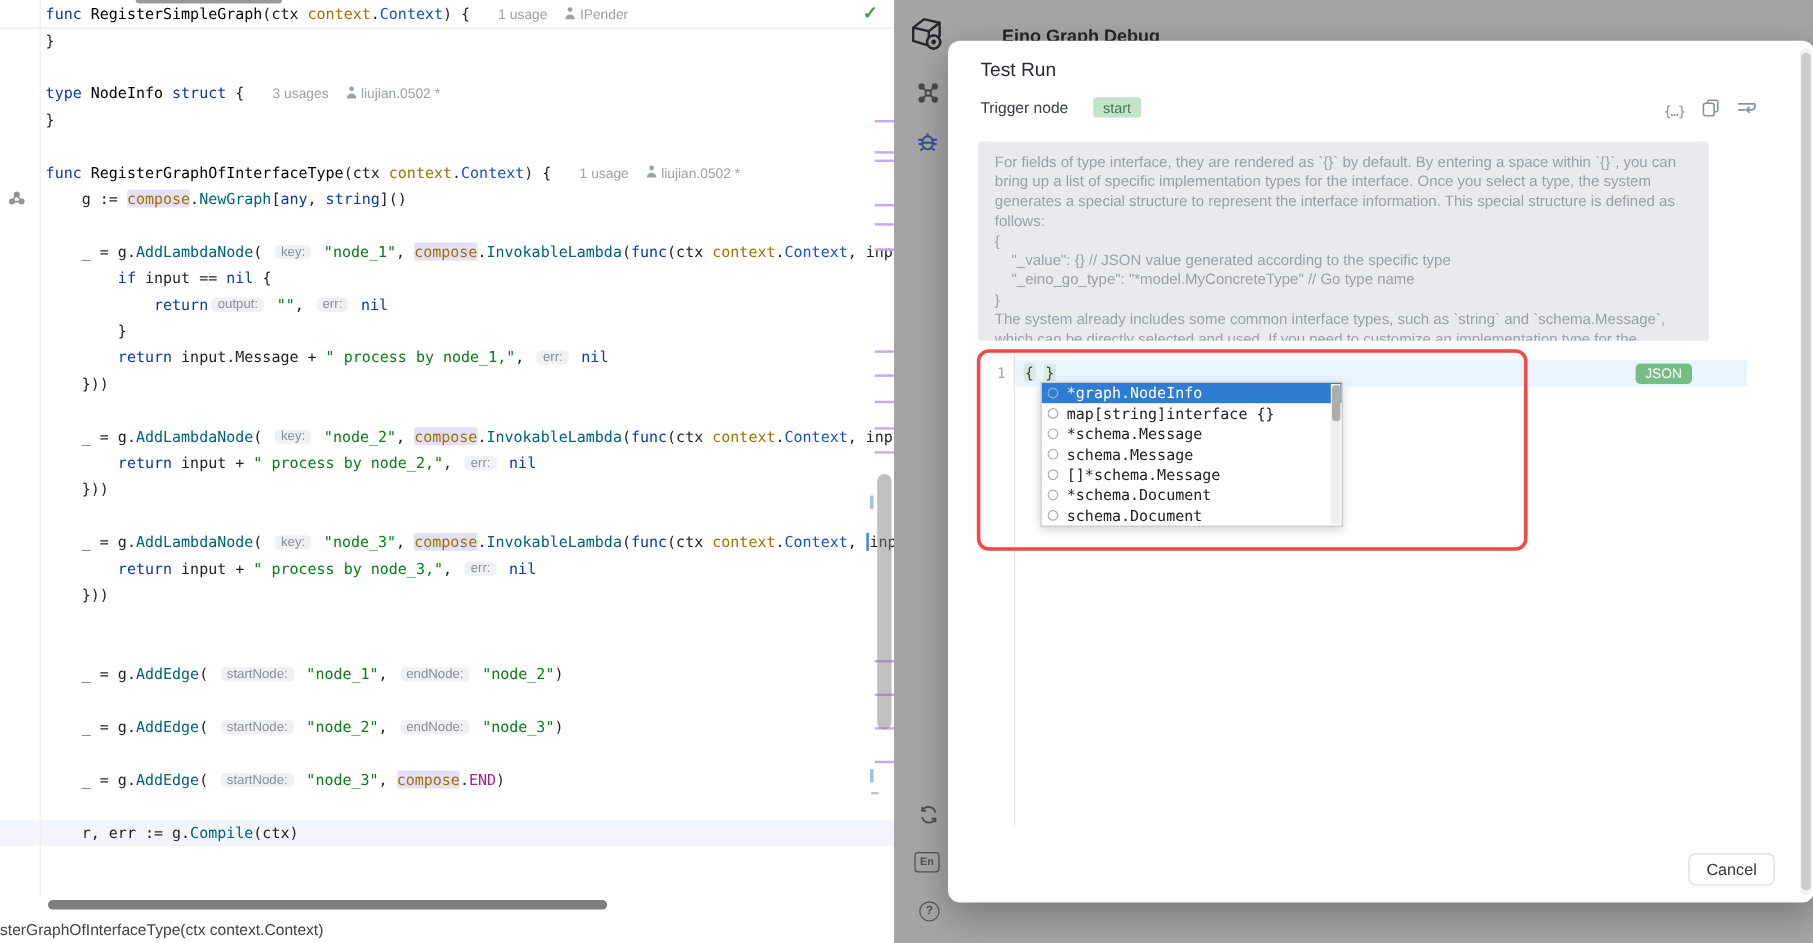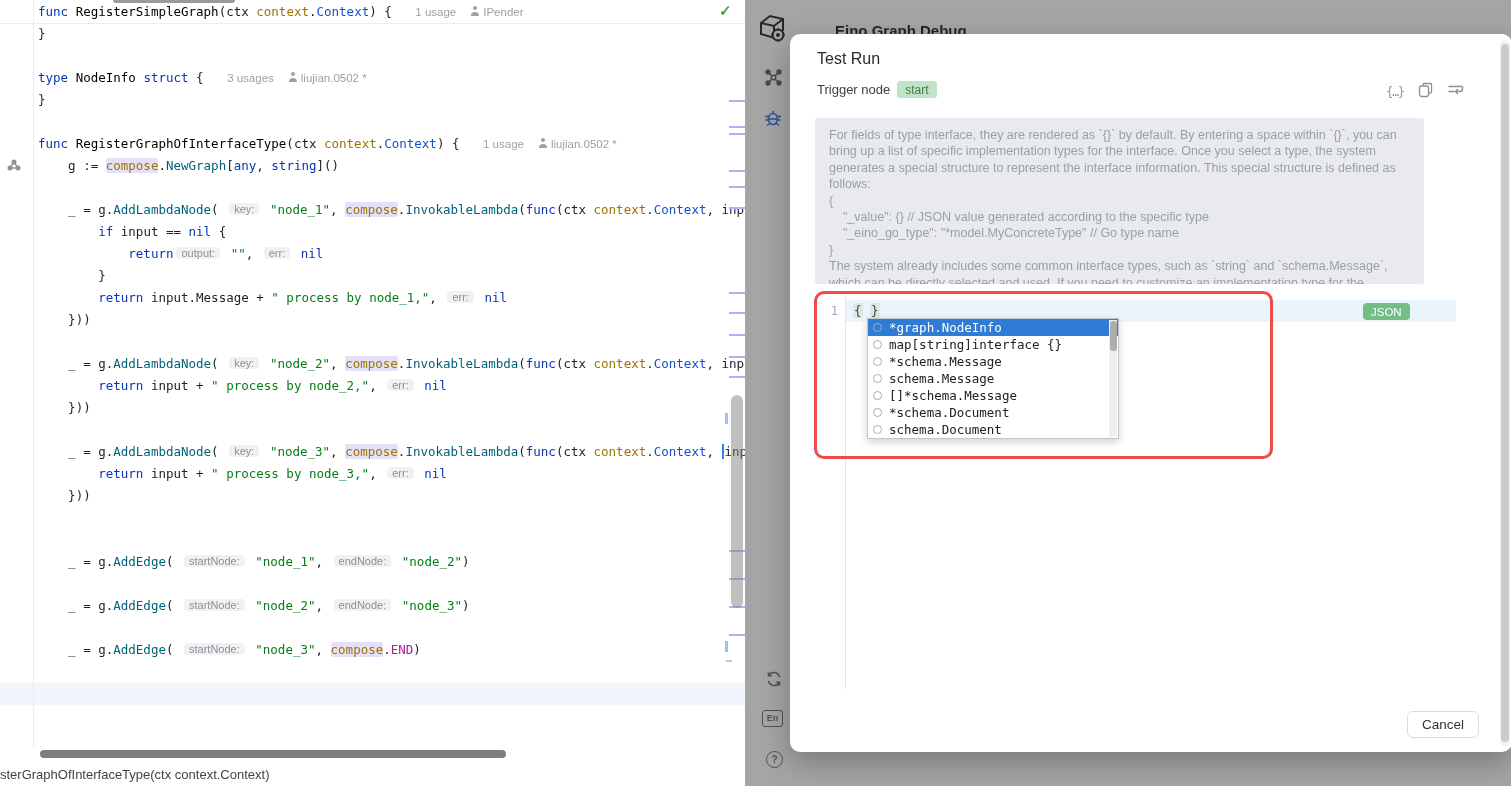--- a/index.html
+++ b/index.html
@@ -52,21 +52,21 @@
   .rem-outer{position:absolute;left:727px;top:358px;width:60px;height:47px;border:1.5px solid #3D5BD3;border-radius:9px;}
   .rem-inner{position:absolute;left:737px;top:366px;width:44px;height:31px;border:1.5px solid #B9BEC8;border-radius:6px;background:#F4F5F7;}
   .rem-line{position:absolute;left:725px;top:424px;width:45px;height:2px;background:#3D5BD3;}
   .rem-btn{position:absolute;left:726px;top:437px;width:45px;height:30px;background:#2564D8;border-radius:6px;
            color:#fff;font-size:13.5px;line-height:30px;padding-left:9px;box-sizing:border-box;}
   .dim{position:absolute;inset:0;background:rgba(40,40,40,.42);}
   
   .modal{position:absolute;left:790px;top:34px;width:722px;height:718px;background:#fff;border-radius:10px;
          box-shadow:0 10px 30px rgba(0,0,0,.28);z-index:20;overflow:hidden;}
   .m-title{position:absolute;left:27px;top:16px;font-size:16px;font-weight:500;color:#272B33;}
-  .m-trigger{position:absolute;left:27px;top:47px;display:flex;align-items:center;gap:7px;}
+  .m-trigger{position:absolute;left:27px;top:47px;display:flex;align-items:center;gap:21px;}
   .m-trigger-label{font-size:13px;color:#3A4046;}
   .m-badge{background:#C1E4C8;color:#44794E;font-size:12px;padding:1.5px 8px;border-radius:3px;}
   .m-hdr-icons{position:absolute;right:48px;top:48px;display:flex;align-items:center;gap:14px;color:#8A919E;}
   .braces-ico{font-family:"DejaVu Sans Mono",monospace;font-size:11.5px;letter-spacing:-1px;color:#8A919E;}
   .m-info{position:absolute;left:25px;top:84px;width:609px;height:166px;background:#E8EAEE;border-radius:3px;
           padding:9px 14px;box-sizing:border-box;font-size:12.5px;line-height:16.4px;color:#9AA0AA;
           white-space:pre-wrap;overflow:hidden;}
   .m-linehl{position:absolute;left:56px;top:266px;width:610px;height:22px;background:#EAF4FC;}
   .m-lnum{position:absolute;left:28px;top:266px;width:20px;text-align:right;
           font-family:"DejaVu Sans Mono",monospace;font-size:12px;color:#A2A8AF;line-height:22px;}
@@ -130,20 +130,21 @@
         <div class="code-line"><span class="t-plain">        </span><span class="t-kw">return</span><span class="t-plain"> input + </span><span class="t-str">" process by node_3,"</span><span class="t-plain">, </span><span class="t-hint">err:</span><span class="t-kw"> nil</span></div>
         <div class="code-line"><span class="t-plain">    }))</span></div>
         <div class="code-line"></div>
         <div class="code-line"></div>
         <div class="code-line"><span class="t-plain">    _ = g.</span><span class="t-fn">AddEdge</span><span class="t-plain">( </span><span class="t-hint">startNode:</span><span class="t-str"> "node_1"</span><span class="t-plain">, </span><span class="t-hint">endNode:</span><span class="t-str"> "node_2"</span><span class="t-plain">)</span></div>
         <div class="code-line"></div>
         <div class="code-line"><span class="t-plain">    _ = g.</span><span class="t-fn">AddEdge</span><span class="t-plain">( </span><span class="t-hint">startNode:</span><span class="t-str"> "node_2"</span><span class="t-plain">, </span><span class="t-hint">endNode:</span><span class="t-str"> "node_3"</span><span class="t-plain">)</span></div>
         <div class="code-line"></div>
         <div class="code-line"><span class="t-plain">    _ = g.</span><span class="t-fn">AddEdge</span><span class="t-plain">( </span><span class="t-hint">startNode:</span><span class="t-str"> "node_3"</span><span class="t-plain">, </span><span class="t-pkg t-hl">compose</span><span class="t-plain">.</span><span class="t-const">END</span><span class="t-plain">)</span></div>
         <div class="code-line"></div>
+        <div class="code-line"><span class="t-plain">    r, err := g.</span><span class="t-fn">Compile</span><span class="t-plain">(ctx)</span></div>
       </div>
 
     <div class="gutter-icon">
       <svg width="16" height="16" viewBox="0 0 16 16" fill="none" stroke="#8F9398" stroke-width="1.4">
         <line x1="4" y1="11" x2="8" y2="5"></line>
           <line x1="8" y1="5" x2="12" y2="11"></line>
           <line x1="4" y1="11" x2="12" y2="11"></line>
         <circle cx="4" cy="11" r="1.8" fill="#8F9398"></circle>
           <circle cx="8" cy="5" r="1.8" fill="#8F9398"></circle>
           <circle cx="12" cy="11" r="1.8" fill="#8F9398"></circle>

